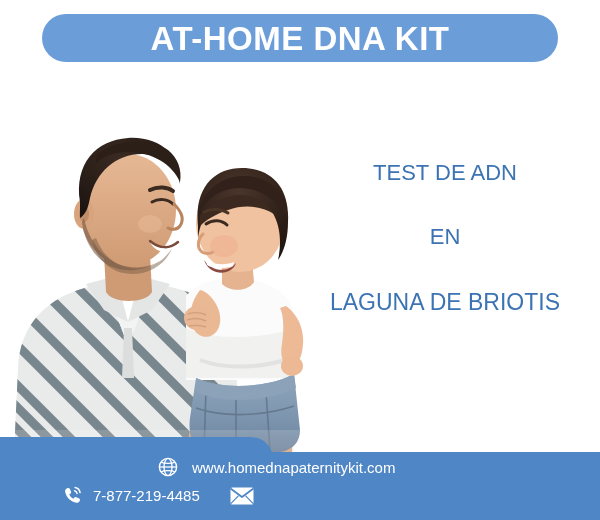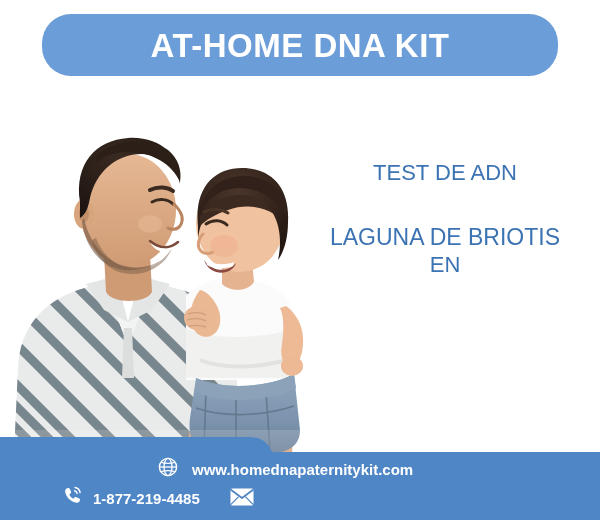--- a/index.html
+++ b/index.html
@@ -17,21 +17,21 @@
     background: #ffffff;
     overflow: hidden;
   }
 
   
   #header-banner {
     position: absolute;
     left: 42px;
     top: 14px;
     width: 516px;
-    height: 62px;
+    height: 48px;
     background: #6b9dd8;
     border-radius: 29px;
     display: flex;
     align-items: center;
     justify-content: center;
     box-sizing: border-box;
   }
   #header-title {
     color: #ffffff;
     font-size: 33px;
@@ -101,23 +101,22 @@
     position: absolute;
     left: 0;
     top: 437px;
     width: 600px;
     height: 83px;
   }
 
   .footer-row {
     position: absolute;
     display: flex;
-    align-items: flex-end;
+    align-items: center;
     color: #ffffff;
-    font-weight: bold;
   }
   #footer-row-web {
     left: 158px;
     top: 20px;
   }
   #footer-row-contact {
     left: 62px;
     top: 48px;
   }
   .footer-text {
@@ -297,22 +296,22 @@
       <path d="M286 228 C300 238 306 256 302 274 C300 284 294 290 288 288
                C282 286 280 276 282 266 C284 252 284 238 280 230 Z" fill="#eeba96"></path>
       <ellipse cx="292" cy="288" rx="11" ry="10" fill="#ecb994"></ellipse>
 
       <rect x="0" y="352" width="340" height="23" fill="#ffffff" opacity="0.15"></rect>
     </svg>
   </div>
 
   <div id="headline-block">
     <div class="headline-line" id="headline-line-1">TEST DE ADN</div>
+    <div class="headline-line" id="headline-line-2">EN</div>
     <div class="headline-line" id="headline-line-3">LAGUNA DE BRIOTIS</div>
-    <div class="headline-line" id="headline-line-2">EN</div>
   </div>
 
   <div id="footer-band"></div>
   <div id="footer-band-lower"></div>
 
   <div id="footer-content">
 
     <div class="footer-row" id="footer-row-web">
       <span class="footer-icon" id="globe-icon">
         <svg width="20" height="20" viewBox="0 0 20 20" xmlns="http://www.w3.org/2000/svg">
@@ -331,21 +330,21 @@
         <svg width="21" height="21" viewBox="0 0 21 21" xmlns="http://www.w3.org/2000/svg">
           <path d="M5.2 3.2 C6.4 2.6 7.4 3 7.9 4.1 L9 6.6 C9.4 7.5 9.1 8.2 8.3 8.8
                    L7.3 9.5 C7.9 11.2 9.6 13 11.4 13.8 L12.1 12.8
                    C12.7 12 13.5 11.8 14.3 12.2 L16.8 13.3 C17.9 13.8 18.3 14.8 17.7 16
                    C17.1 17.1 15.9 17.9 14.6 17.8 C9 17.3 3.6 11.9 3.1 6.3
                    C3 5 3.8 3.9 5.2 3.2 Z" fill="#ffffff"></path>
           <path d="M13.1 2.6 C15.6 3.1 17.6 5.1 18.1 7.6" fill="none" stroke="#ffffff" stroke-width="1.5" stroke-linecap="round"></path>
           <path d="M12.6 5.8 C13.9 6.2 14.8 7.1 15.1 8.4" fill="none" stroke="#ffffff" stroke-width="1.5" stroke-linecap="round"></path>
         </svg>
       </span>
-      <span class="footer-text">1-877-219-4485</span>
+      <span class="footer-text">7-877-219-4485</span>
 
       <span class="footer-icon" id="envelope-icon">
         <svg width="24" height="18" viewBox="0 0 24 18" xmlns="http://www.w3.org/2000/svg">
           <rect x="0.5" y="0.5" width="23" height="17" rx="1.5" fill="#ffffff"></rect>
           <path d="M0.5 1.5 L12 10 L23.5 1.5" fill="none" stroke="#4f86c6" stroke-width="1.8" stroke-linejoin="round"></path>
           <path d="M0.5 16.8 L8.6 8.6 M23.5 16.8 L15.4 8.6" fill="none" stroke="#4f86c6" stroke-width="1.2"></path>
         </svg>
       </span>
     </div>
 

